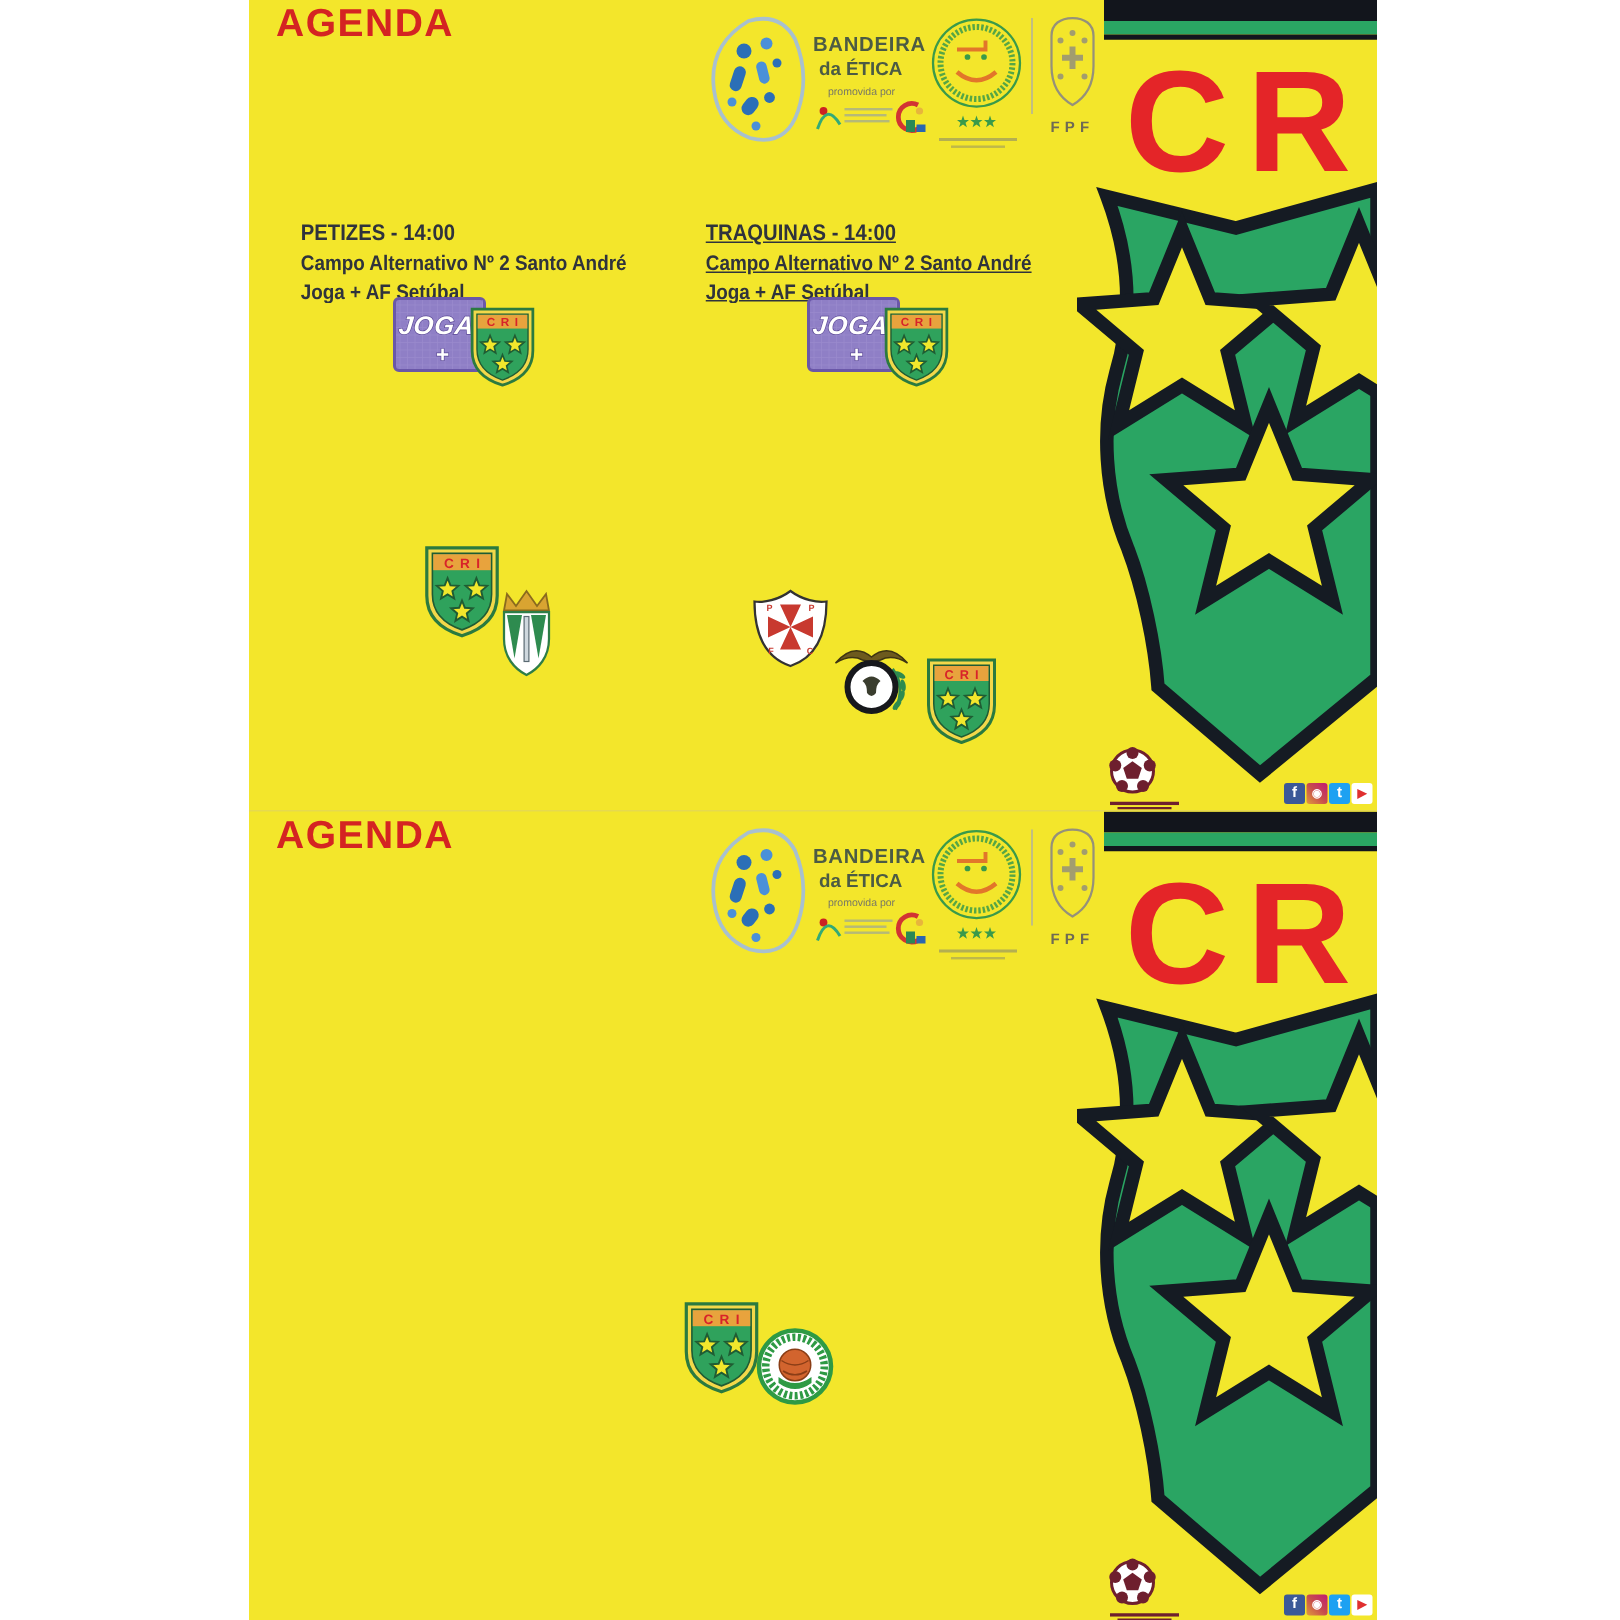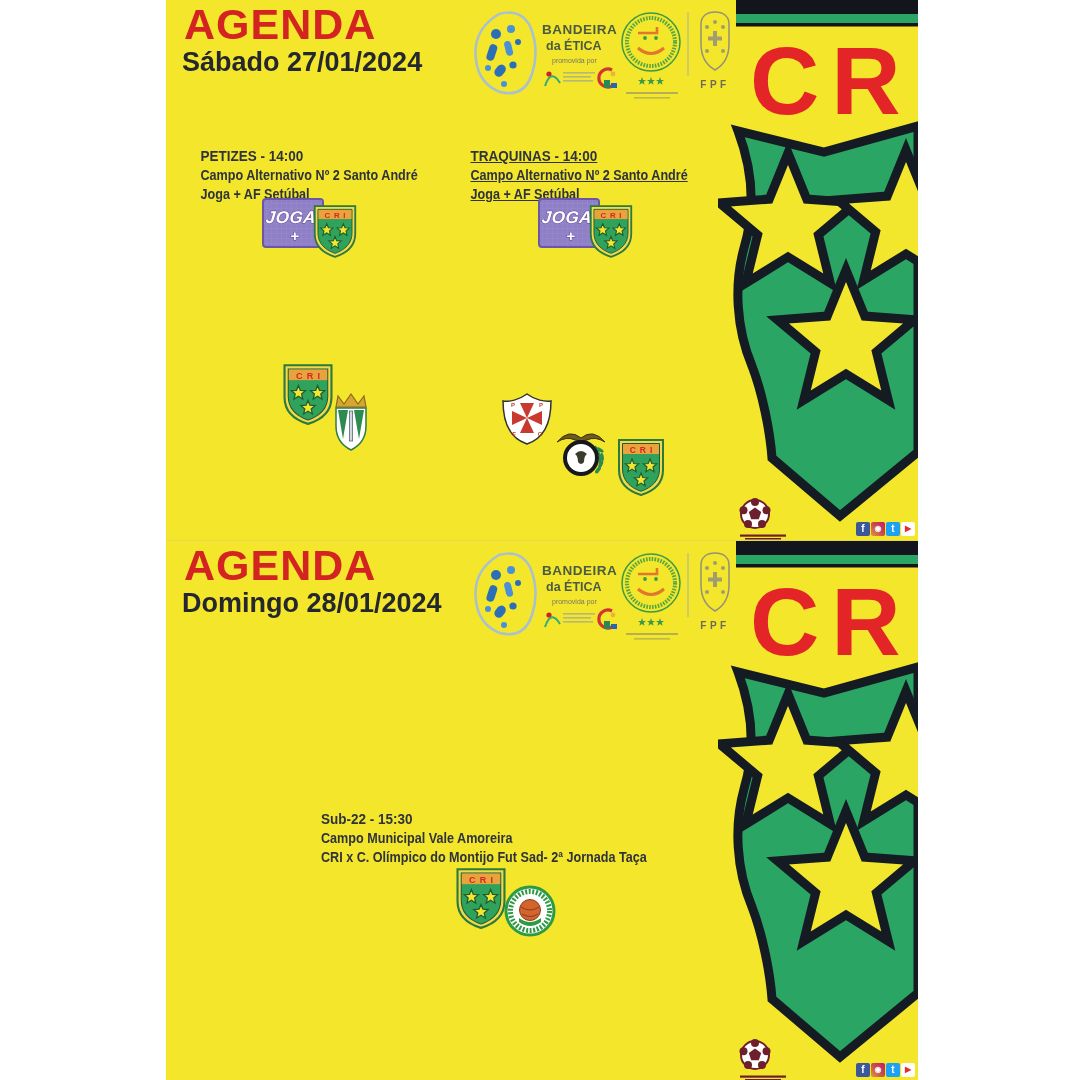--- a/index.html
+++ b/index.html
@@ -2,21 +2,21 @@
 <html><head>
 <meta charset="utf-8">
 <style>
   html,body{margin:0;padding:0;background:#ffffff;}
   .canvas{position:relative;width:1080px;height:1080px;background:#ffffff;overflow:hidden;
           font-family:"Liberation Sans",sans-serif;}
   .flyer{position:absolute;left:166px;width:752px;height:540px;background:#f3e62b;overflow:hidden;}
   .flyer.f1{top:0;}
   .flyer.f2{top:540px;border-top:1px solid #e6d94f;}
 
-  .agenda-title{position:absolute;left:18px;top:0px;font-size:43px;font-weight:bold;
+  .agenda-title{position:absolute;left:18px;top:0px;font-size:26px;font-weight:bold;
                 color:#d42422;letter-spacing:1px;}
   .agenda-date{position:absolute;left:16px;top:47px;font-size:27px;font-weight:bold;color:#24272e;}
 
   .logo-cluster{position:absolute;left:300px;top:4px;width:290px;height:105px;}
 
   .match{position:absolute;text-align:left;color:#2f333c;margin-top:15px;}
   .match .ml{font-weight:bold;transform:scaleX(0.9);transform-origin:center;white-space:nowrap;}
   .match .l1{font-size:15px;line-height:20px;}
   .match .l2,.match .l3{font-size:14px;line-height:19px;}
   .mb1{left:20px;top:131px;width:290px;}
@@ -204,21 +204,20 @@
       </g>
       <text x="249" y="84" font-size="10" font-weight="bold" fill="#6e6a55" letter-spacing="3.5" text-anchor="middle">FPF</text>
     </symbol>
   </defs>
 </svg>
 
 <div class="canvas">
 
   <section class="flyer f1">
     <div class="agenda-title">AGENDA</div>
-    <div class="agenda-date">Sábado 27/01/2024</div>
 
     <svg class="logo-cluster" viewBox="0 0 290 105">
         <use href="#sym-logos"></use>
       </svg>
 
     <div class="match mb1">
       <div class="ml l1">PETIZES  - 14:00</div>
       <div class="ml l2">Campo Alternativo  Nº 2 Santo André</div>
       <div class="ml l3">Joga + AF Setúbal</div>
     </div>
@@ -263,31 +262,25 @@
     <div class="social">
       <span class="si fb">f</span>
       <span class="si ig">◉</span>
       <span class="si tw">t</span>
       <span class="si yt">▶</span>
     </div>
   </section>
 
   <section class="flyer f2">
     <div class="agenda-title">AGENDA</div>
-    <div class="agenda-date">Domingo 28/01/2024</div>
 
     <svg class="logo-cluster" viewBox="0 0 290 105">
         <use href="#sym-logos"></use>
       </svg>
 
-    <div class="match mb5">
-      <div class="ml l1">Sub-22  - 15:30</div>
-      <div class="ml l2">Campo Municipal Vale Amoreira</div>
-      <div class="ml l3">CRI x C. Olímpico do Montijo Fut Sad- 2ª Jornada Taça</div>
-    </div>
 
     <svg class="badge cb5" viewBox="0 0 50 60">
         <use href="#sym-cri-badge"></use>
       </svg>
     <svg class="badge mont1" viewBox="0 0 52 52">
         <use href="#sym-montijo"></use>
       </svg>
 
     <svg class="crest" viewBox="0 0 200 540">
         <use href="#sym-crest"></use>

